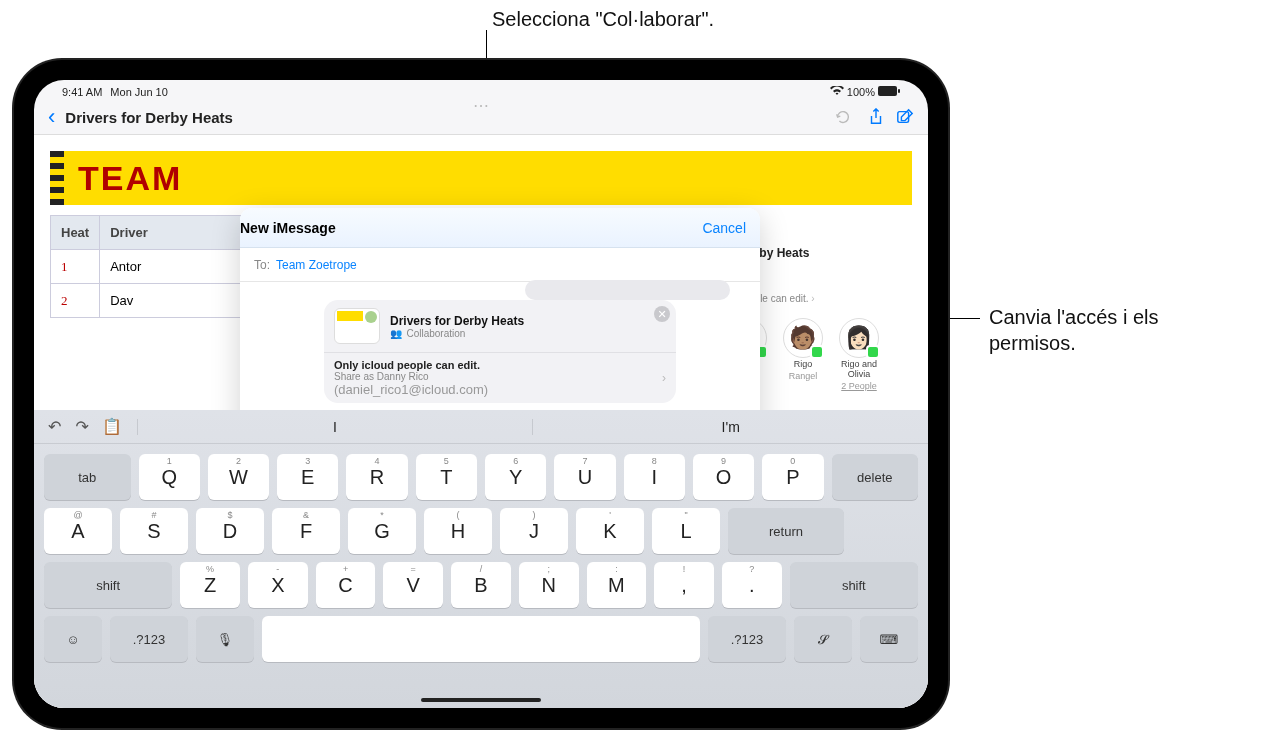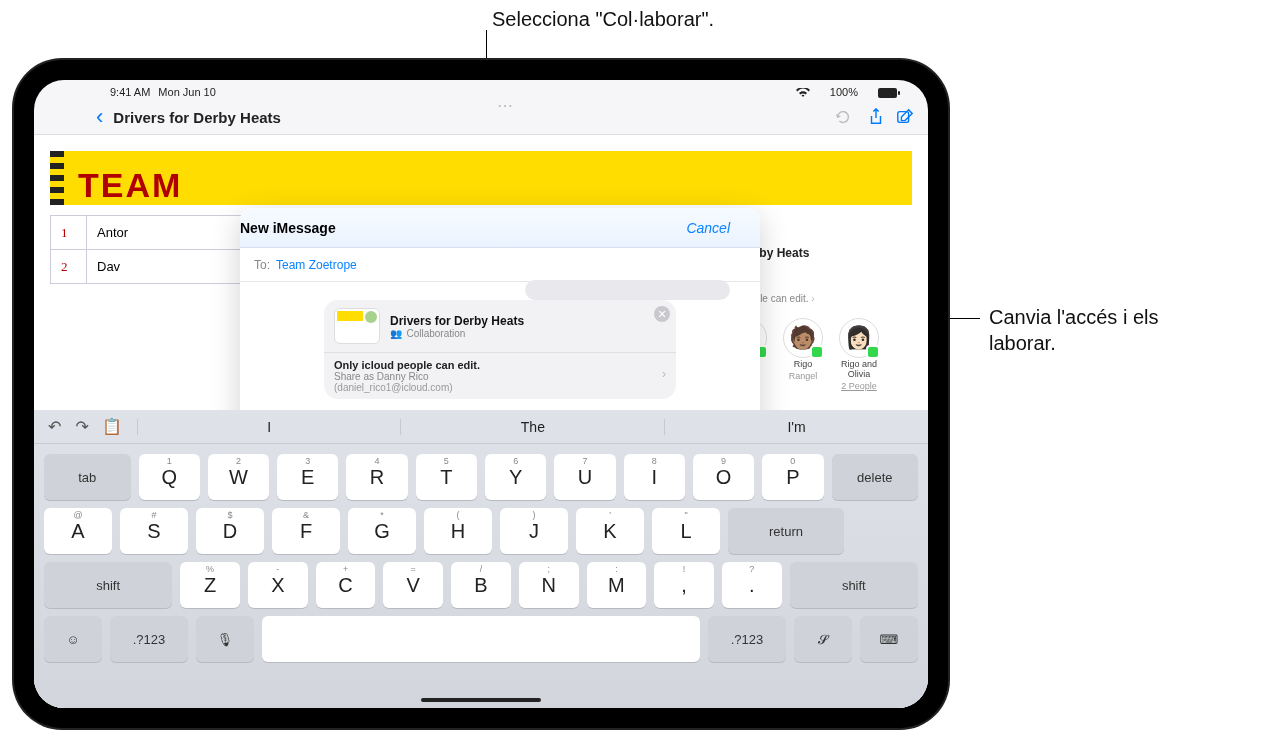--- a/index.html
+++ b/index.html
@@ -10,50 +10,50 @@
   .callout-line { position: absolute; background: #000; }
 
   
   .ipad {
     position: absolute; left: 14px; top: 60px; width: 934px; height: 668px;
     background: #000; border-radius: 48px; padding: 20px;
     box-shadow: 0 0 0 2px #222;
   }
   .screen {
     width: 100%; height: 100%; background: #f6f6f8; border-radius: 30px;
-    position: relative; overflow: hidden; padding-left: 48px;
+    position: relative; overflow: hidden;
   }
 
   
   .status-bar {
     height: 20px; font-size: 11px; color: #222;
     display: flex; justify-content: space-between; align-items: center;
     padding: 4px 28px 0 28px;
   }
-  .status-right { display: flex; align-items: flex-end; gap: 20px; }
+  .status-right { display: flex; align-items: flex-start; gap: 3px; }
 
   
   .navbar {
     height: 34px; display: flex; align-items: center; padding: 0 14px; gap: 10px;
     position: relative;
   }
   .back-chevron { color: #007aff; font-size: 22px; font-weight: 400; }
   .navtitle { font-size: 15px; font-weight: 600; color: #222; line-height: 1; }
   .navbar-spacer { flex: 1; }
   .nav-icon { width: 18px; height: 18px; color: #007aff; }
   .nav-icon-grey { color: #999; }
 
   
   .sheet-bg {
     position: absolute; left: 0; right: 0; top: 54px; bottom: 0; background: #fff;
     border-top: 1px solid #ddd;
   }
   .team-banner {
     margin: 16px 16px 10px 16px; height: 54px; background: #ffdd00;
-    display: flex; align-items: flex-end; padding: 0 10px;
+    display: flex; align-items: center; padding: 0 10px;
     font-size: 34px; font-weight: 900; letter-spacing: 2px; color: #b00000;
     position: relative; overflow: hidden;
   }
   .team-banner::before {
     content:""; position:absolute; left:0; top:0; bottom:0; width:14px;
     background: repeating-linear-gradient(#222 0 6px, #ffdd00 6px 12px);
   }
   .grid-table { margin: 0 16px; border-collapse: collapse; width: 240px; }
   .grid-table th, .grid-table td {
     border: 1px solid #ccd; padding: 6px 10px; font-size: 13px; text-align: left;
@@ -95,21 +95,21 @@
   .modal {
     position: absolute; left: 206px; top: 128px; width: 520px; height: 250px;
     background: #fff; border-radius: 12px; box-shadow: 0 8px 30px rgba(0,0,0,0.18);
     overflow: hidden; display:flex; flex-direction:column;
   }
   .modal-header {
     height: 40px; background: linear-gradient(#f7fbff,#eaf3ff);
     display:flex; align-items:center; justify-content:flex-start; position:relative;
     font-size: 14px; font-weight:600; border-bottom:1px solid #d6e2ef;
   }
-  .modal-cancel { position:absolute; right:30px; color:#0a84ff; font-weight:400; font-size:14px;font-style:italic; }
+  .modal-cancel { position:absolute; right:14px; color:#0a84ff; font-weight:400; font-size:14px; }
   .to-row {
     height: 34px; border-bottom:1px solid #e6e6e6; display:flex; align-items:center;
     padding: 0 14px; font-size: 12px; gap:6px;
   }
   .to-label { color:#888; }
   .to-value { color:#0a84ff; }
 
   .bubble-area { flex:1; background:#fff; padding: 18px 24px 6px; position:relative; }
   .old-bubble {
     position:absolute; right: 30px; top: -2px; width: 205px; height: 20px;
@@ -130,21 +130,21 @@
   .attach-sub { font-size:10px; color:#888; display:flex; align-items:center; gap:4px; }
   .close-bubble {
     position:absolute; right:6px; top:6px; width:16px; height:16px; border-radius:50%;
     background:#c9c9cd; color:#fff; font-size:11px; line-height:16px; text-align:center;
   }
   .attach-bottom {
     border-top:1px solid #e0e0e4; padding:6px 10px;
   }
   .perm-line1 { font-size:11px; font-weight:600; color:#222; }
   .perm-line2 { font-size:10px; color:#888; }
-  .perm-line3 { font-size:10px; color:#999; }
+  .perm-line3 { font-size:13px; color:#999; }
   .perm-chevron { position:absolute; right:10px; bottom:18px; color:#bbb; font-size:12px; }
 
   .compose-row {
     height: 28px; margin: 4px 10px 10px; display:flex; align-items:center; gap:8px;
   }
   .plus-btn {
     width:22px; height:22px; border-radius:50%; background:#eee; color:#888;
     display:flex; align-items:center; justify-content:center; font-size:16px;
   }
   .compose-input {
@@ -197,21 +197,21 @@
   svg { display:block; }
 </style>
 </head>
 <body>
 
 <div class="callout" style="left:492px; top:6px;">Selecciona "Col·laborar".</div>
 <div class="callout-line" style="left:486px; top:30px; width:1px; height:252px;"></div>
 
 <div class="callout" style="left:989px; top:304px;">
   <div>Canvia l'accés i els</div>
-  <div>laborar.</div>
+  <div>permisos.</div>
 </div>
 <div class="callout-line" style="left:552px; top:318px; width:428px; height:1px;"></div>
 
 <div class="ipad">
   <div class="screen">
 
     <div class="status-bar">
       <div style="display:flex; gap:8px;">
         <span>9:41 AM</span>
         <span>Mon Jun 10</span>
@@ -255,20 +255,24 @@
           </svg>
       </span>
     </div>
 
     <div class="sheet-bg">
       <div class="team-banner">
         <span style="margin-left:18px;">TEAM</span>
       </div>
       <table class="grid-table">
         <tbody>
+            <tr>
+          <th>Heat</th>
+          <th>Driver</th>
+        </tr>
         <tr>
           <td class="rownum">1</td>
           <td>Antor</td>
         </tr>
         <tr>
           <td class="rownum">2</td>
           <td>Dav</td>
         </tr>
       </tbody>
         </table>
@@ -356,21 +360,20 @@
 
     <div class="kbzone">
       <div class="predict-row">
         <div class="predict-tools">
           <span>↶</span>
           <span>↷</span>
           <span>📋</span>
         </div>
         <div class="predict-words">
           <div>I</div>
-          <div>The</div>
           <div>I'm</div>
         </div>
       </div>
       <div class="kbrows">
 
         <div class="kbrow">
           <div class="key key-func w-tab">
               <span class="key-main">tab</span>
             </div>
           <div class="key w-std">

